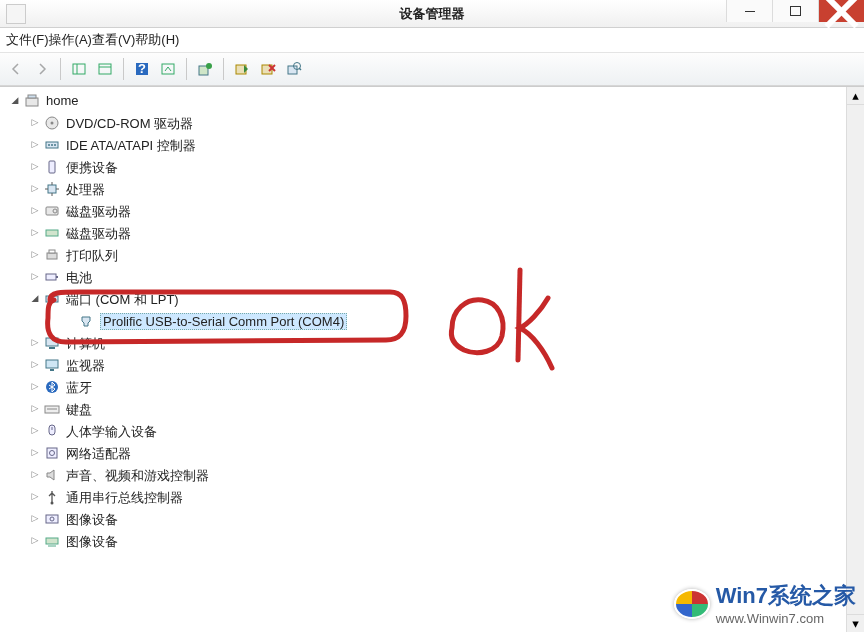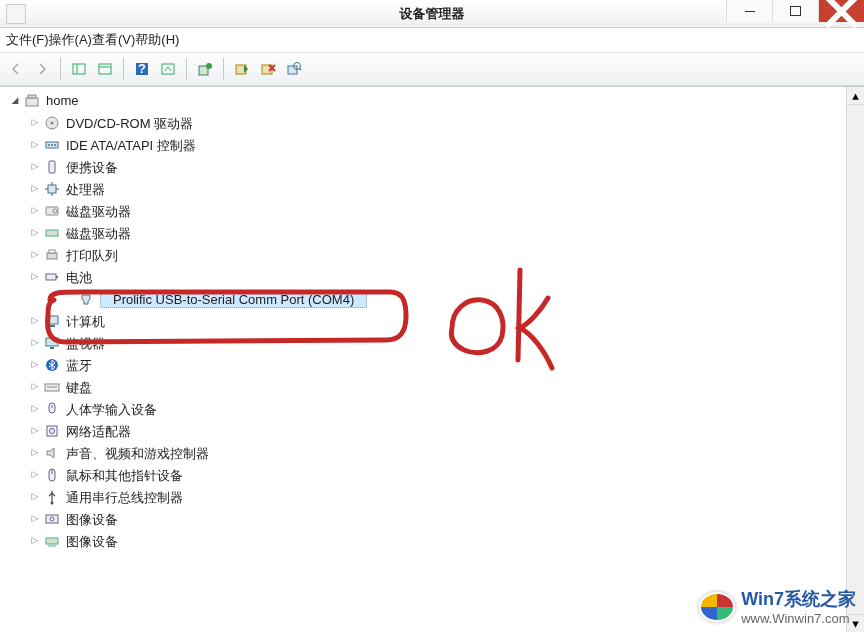--- a/index.html
+++ b/index.html
@@ -38,29 +38,29 @@
   .lvl0{padding-left:0;}
   .lvl1{padding-left:20px;}
   .lvl2{padding-left:54px;}
   .tw{width:14px;height:14px;margin-right:2px;display:inline-flex;align-items:center;justify-content:center;}
   .tw.exp::before{content:"◢"; font-size:9px; color:#555;}
   .tw.col::before{content:"▷"; font-size:9px; color:#888;}
   .tw.none{visibility:hidden;}
   .nicon{width:16px;height:16px;margin-right:6px;display:inline-flex;align-items:center;justify-content:center;}
   .nicon svg{width:16px;height:16px;}
   .nlabel{font-size:13px;}
-  .selected .nlabel{ background:#cde8ff; border:1px dotted #7aa; padding:0 12px;}
+  .selected .nlabel{ background:#cde8ff; border:1px dotted #7aa; padding:0 2px;}
   
   
   .annot{position:absolute; left:0; top:0; width:864px; height:632px; pointer-events:none;}
   
   
   .watermark{position:absolute; right:8px; bottom:6px; display:flex; align-items:center; gap:6px;}
   .watermark .flag{width:36px;height:30px;border-radius:50%;overflow:hidden;background:conic-gradient(#c33 0 25%, #3b7 0 50%, #36c 0 75%, #f5b800 0 100%); border:2px solid #fff; box-shadow:0 0 4px rgba(0,0,0,.3);}
-  .watermark .t1{font-size:18px;font-weight:bold;color:#2559a6;}
+  .watermark .t1{font-size:22px;font-weight:bold;color:#2559a6;}
   .watermark .t2{font-size:13px;color:#666;}
 </style>
 </head>
 <body>
 
 <div class="titlebar">
   <div class="appicon"></div>
   <div class="title">设备管理器</div>
   <div class="winbtns">
     <div class="winbtn min"></div>
@@ -236,20 +236,32 @@
       <div class="node lvl1">
         <span class="tw col"></span>
         <span class="nicon">
           <svg viewBox="0 0 16 16">
             <rect x="2" y="5" width="10" height="6" fill="#eef" stroke="#668"></rect>
             <rect x="12" y="7" width="2" height="2" fill="#668"></rect>
           </svg>
         </span>
         <span class="nlabel">电池</span>
       </div>
+      <div class="node lvl1">
+        <span class="tw exp"></span>
+        <span class="nicon">
+          <svg viewBox="0 0 16 16">
+            <rect x="2" y="5" width="12" height="6" fill="#d9e6f2" stroke="#478"></rect>
+            <circle cx="5" cy="8" r=".8" fill="#478"></circle>
+            <circle cx="8" cy="8" r=".8" fill="#478"></circle>
+            <circle cx="11" cy="8" r=".8" fill="#478"></circle>
+          </svg>
+        </span>
+        <span class="nlabel">端口 (COM 和 LPT)</span>
+      </div>
       <div class="node lvl2 selected">
         <span class="tw none"></span>
         <span class="nicon">
           <svg viewBox="0 0 16 16">
             <path d="M4 4h8v4l-2 2v3H6v-3l-2-2z" fill="#d9e6f2" stroke="#478"></path>
           </svg>
         </span>
         <span class="nlabel">Prolific USB-to-Serial Comm Port (COM4)</span>
       </div>
       <div class="node lvl1">
@@ -313,30 +325,20 @@
         <span class="nlabel">网络适配器</span>
       </div>
       <div class="node lvl1">
         <span class="tw col"></span>
         <span class="nicon">
           <svg viewBox="0 0 16 16">
             <path d="M3 6v4h3l4 3V3L6 6z" fill="#ddd" stroke="#888"></path>
           </svg>
         </span>
         <span class="nlabel">声音、视频和游戏控制器</span>
-      </div>
-      <div class="node lvl1">
-        <span class="tw col"></span>
-        <span class="nicon">
-          <svg viewBox="0 0 16 16">
-            <rect x="5" y="2" width="6" height="12" rx="3" fill="#eef" stroke="#668"></rect>
-            <line x1="8" y1="2" x2="8" y2="7" stroke="#668"></line>
-          </svg>
-        </span>
-        <span class="nlabel">鼠标和其他指针设备</span>
       </div>
       <div class="node lvl1">
         <span class="tw col"></span>
         <span class="nicon">
           <svg viewBox="0 0 16 16">
             <path d="M8 2v12M8 4l-3 3M8 4l3 3" stroke="#555" fill="none" stroke-width="1.3"></path>
             <circle cx="8" cy="14" r="1.5" fill="#555"></circle>
           </svg>
         </span>
         <span class="nlabel">通用串行总线控制器</span>

